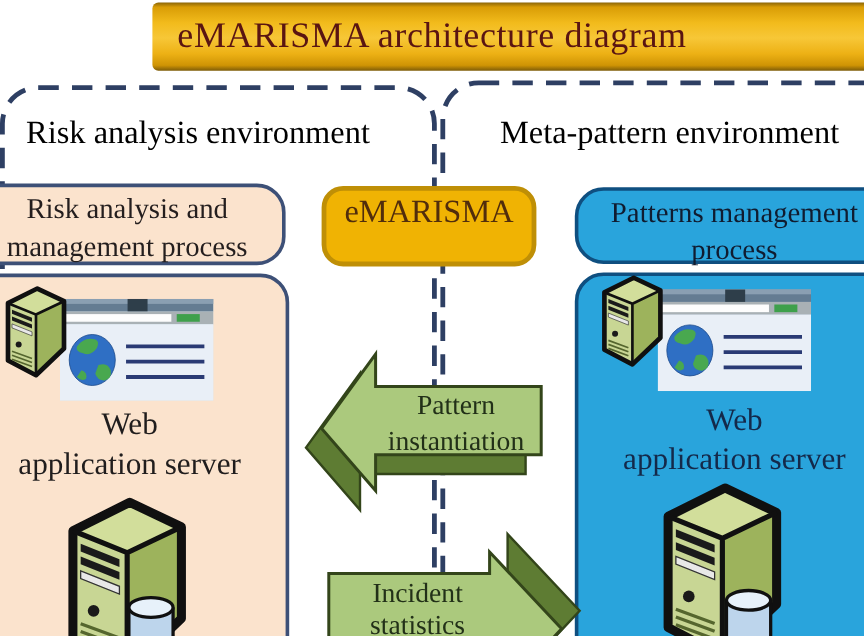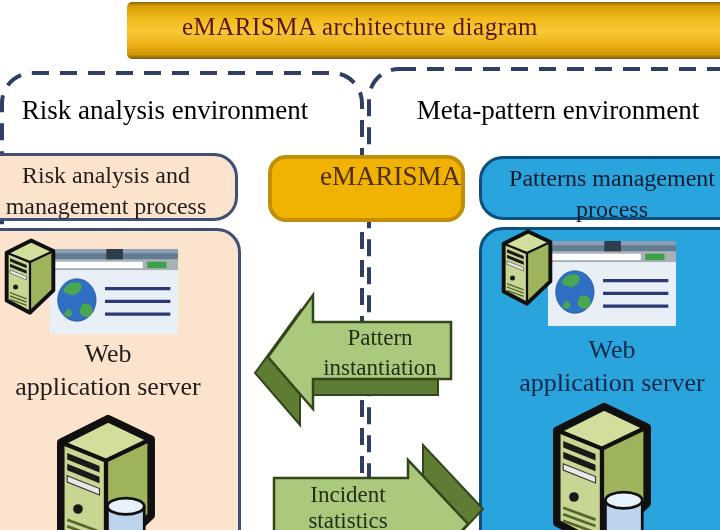--- a/index.html
+++ b/index.html
@@ -10,36 +10,36 @@
   .abs{position:absolute;}
   .ctr{text-align:center;}
   
   .title-bar{
     left:127px;top:2px;width:593px;height:57px;
     background:linear-gradient(#8a6508 0%,#d99d06 7%,#f2bb1c 30%,#f7c737 52%,#edb115 75%,#cf9404 92%,#7c5b08 100%);
     border-radius:5px 0 0 5px;
   }
   .title-text{
     left:130px;top:13px;width:460px;
-    font-size:25px;color:#5a1512;letter-spacing:.5px;
+    font-size:30px;color:#5a1512;letter-spacing:.5px;
   }
   
   .env-label{top:95px;font-size:27px;color:#000000;}
   .env-label.l{left:4px;width:322px;}
   .env-label.r{left:390px;width:336px;}
   
   .box{border-style:solid;box-sizing:border-box;}
   .peach{background:#fbe3cd;border:3px solid #3d5077;border-radius:24px;}
   .blue{background:#29a4dc;border:3px solid #0f4f80;border-radius:24px;}
   .gold{background:#f0b303;border:4px solid #bf8f06;border-radius:18px;}
   .peach-head{left:-26px;top:153px;width:264px;height:68px;}
   .peach-body{left:-26px;top:228px;width:267px;height:330px;}
   .blue-head{left:479px;top:156px;width:266px;height:64px;}
   .blue-body{left:479px;top:227px;width:266px;height:331px;}
-  .gold-box{left:268px;top:155px;width:197px;height:67px;text-align:right;}
+  .gold-box{left:268px;top:155px;width:179px;height:67px;}
   .box-text{font-size:24px;color:#241e1e;line-height:31px;padding-top:4px;}
   .blue-head .box-text{color:#101c30;}
   .gold-box .box-text{font-size:27px;color:#512d0c;line-height:31px;padding-top:2px;}
   
   .srv-label{font-size:26px;line-height:33px;}
   .srv-label.l{left:-14px;top:337px;width:244px;color:#201d1d;}
   .srv-label.r{left:486px;top:333px;width:252px;color:#14294a;}
   svg{display:block;}
   .arrow-text{font-size:23px;fill:#223018;}
 </style>

